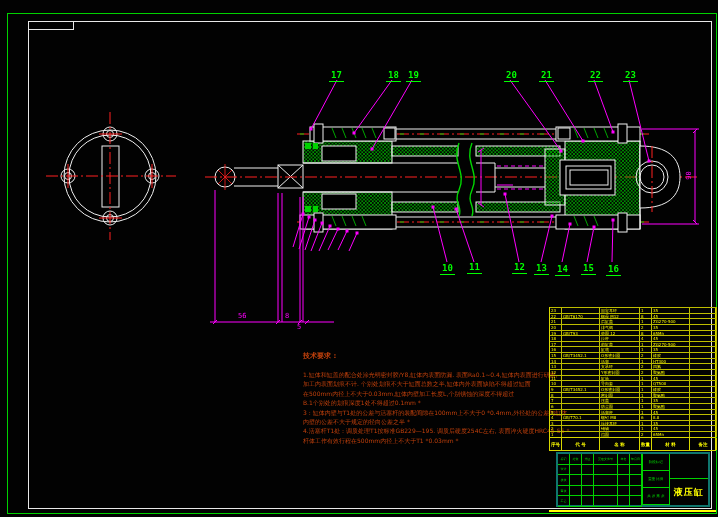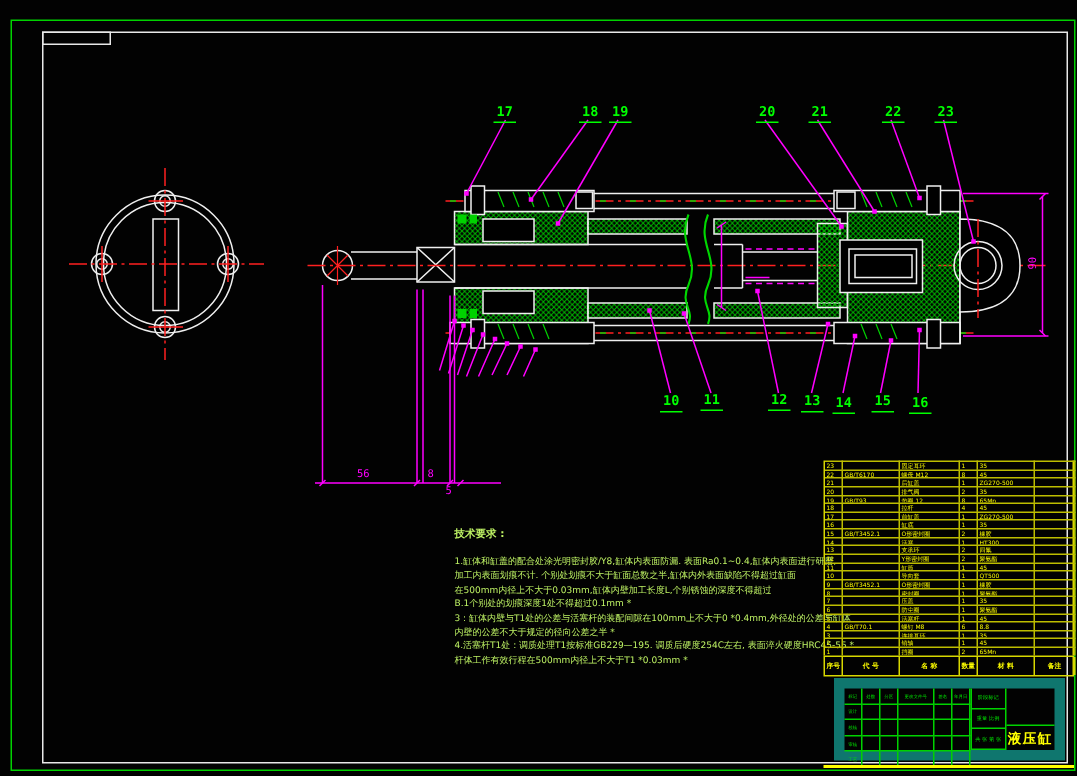--- a/index.html
+++ b/index.html
@@ -7,39 +7,39 @@
          font-family:"DejaVu Sans",sans-serif;}
   .abs{position:absolute;}
   #frame-outer{left:7px;top:13px;width:708px;height:499px;border:1px solid #00d200;}
   #frame-inner{left:28px;top:21px;width:682px;height:486px;border:1px solid #e8e8e8;}
   #zone-box{left:28px;top:21px;width:44px;height:7px;border:1px solid #e8e8e8;}
   #dwg{left:0;top:0;}
   .callout{position:absolute;color:#00ff00;font-size:9px;line-height:9px;font-weight:bold;
            font-family:"DejaVu Sans Mono",monospace;border-bottom:1px solid #00ff00;padding:0 2px 1px 2px;}
   #watermark{left:291px;top:238px;color:#d9d9d9;font-size:25px;font-weight:bold;
              letter-spacing:9px;white-space:nowrap;}
-  #notes{left:303px;top:351px;width:252px;color:#bef264;}
+  #notes{left:303px;top:351px;width:252px;color:#c2410c;}
   #notes-header{font-size:7px;font-weight:bold;margin-bottom:9px;}
   .note-line{font-size:6px;line-height:9.4px;white-space:nowrap;}
   .dim-text{position:absolute;color:#ff00ff;font-size:7px;line-height:7px;
             font-family:"DejaVu Sans Mono",monospace;}
   #dim-right{transform:rotate(-90deg);}
   
   #bom-head,#bom-rows{left:549px;width:167px;color:#ffff00;}
   #bom-rows{top:307px;}
   #bom-head{top:437px;height:14px;display:grid;grid-template-columns:12px 38px 40px 12px 38px 27px;
             border:1px solid #d8d800;box-sizing:border-box;font-size:4.5px;text-align:center;
             align-items:center;font-weight:bold;}
   #bom-head span{border-right:1px solid #d8d800;height:100%;display:flex;align-items:center;justify-content:center;}
   .bom-row{display:grid;grid-template-columns:12px 38px 40px 12px 38px 27px;height:5.65px;}
   .bom-row span{border-right:1px solid #bdbd00;border-top:1px solid #bdbd00;font-size:4px;
                 line-height:5.4px;overflow:hidden;white-space:nowrap;padding-left:1px;}
   #bom-rows{border-left:1px solid #d8d800;border-right:1px solid #d8d800;box-sizing:border-box;}
   
-  #titleblock{left:556px;top:452px;width:154px;height:55px;border:7px solid #0f766e;
+  #titleblock{left:556px;top:452px;width:154px;height:55px;border:2px solid #0f766e;
               box-sizing:border-box;display:flex;color:#00e000;}
   #tb-left{width:84px;height:100%;display:grid;grid-template-columns:12px 12px 12px 24px 12px 12px;
            grid-auto-rows:10.6px;font-size:3px;}
   #tb-left span{border-right:1px solid #00d200;border-bottom:1px solid #00d200;overflow:hidden;
                 display:flex;align-items:center;justify-content:center;white-space:nowrap;}
   #tb-mid{width:28px;height:100%;display:flex;flex-direction:column;border-left:1px solid #00d200;}
   #tb-mid div{flex:1;border-bottom:1px solid #00d200;font-size:3.5px;display:flex;align-items:center;
               justify-content:center;text-align:center;overflow:hidden;}
   #tb-right{width:42px;height:100%;display:flex;flex-direction:column;border-left:1px solid #00d200;}
   #tb-dwgno{height:24px;border-bottom:1px solid #00d200;}

